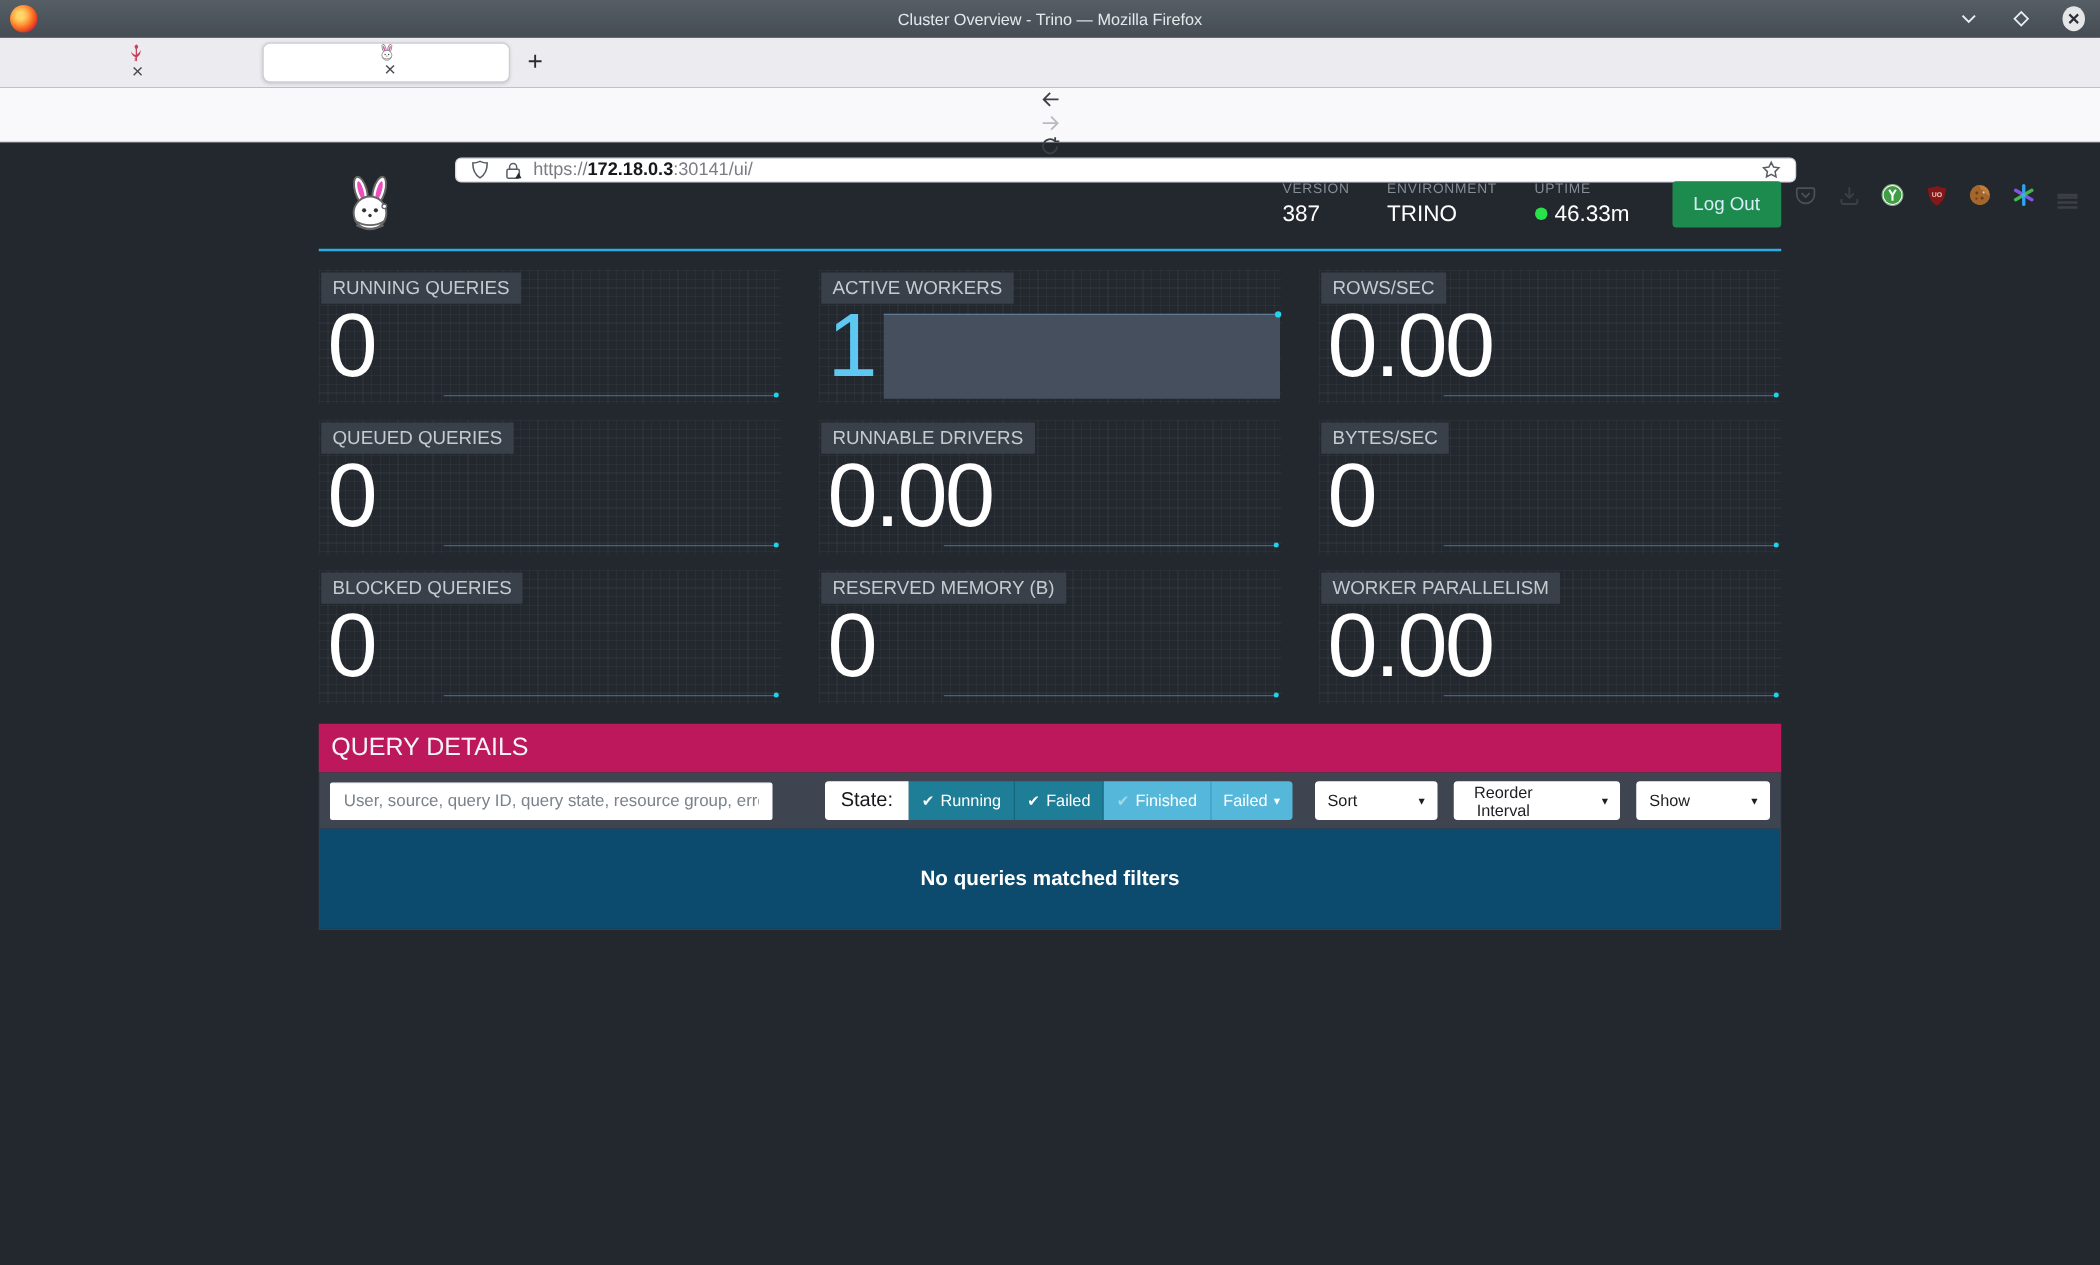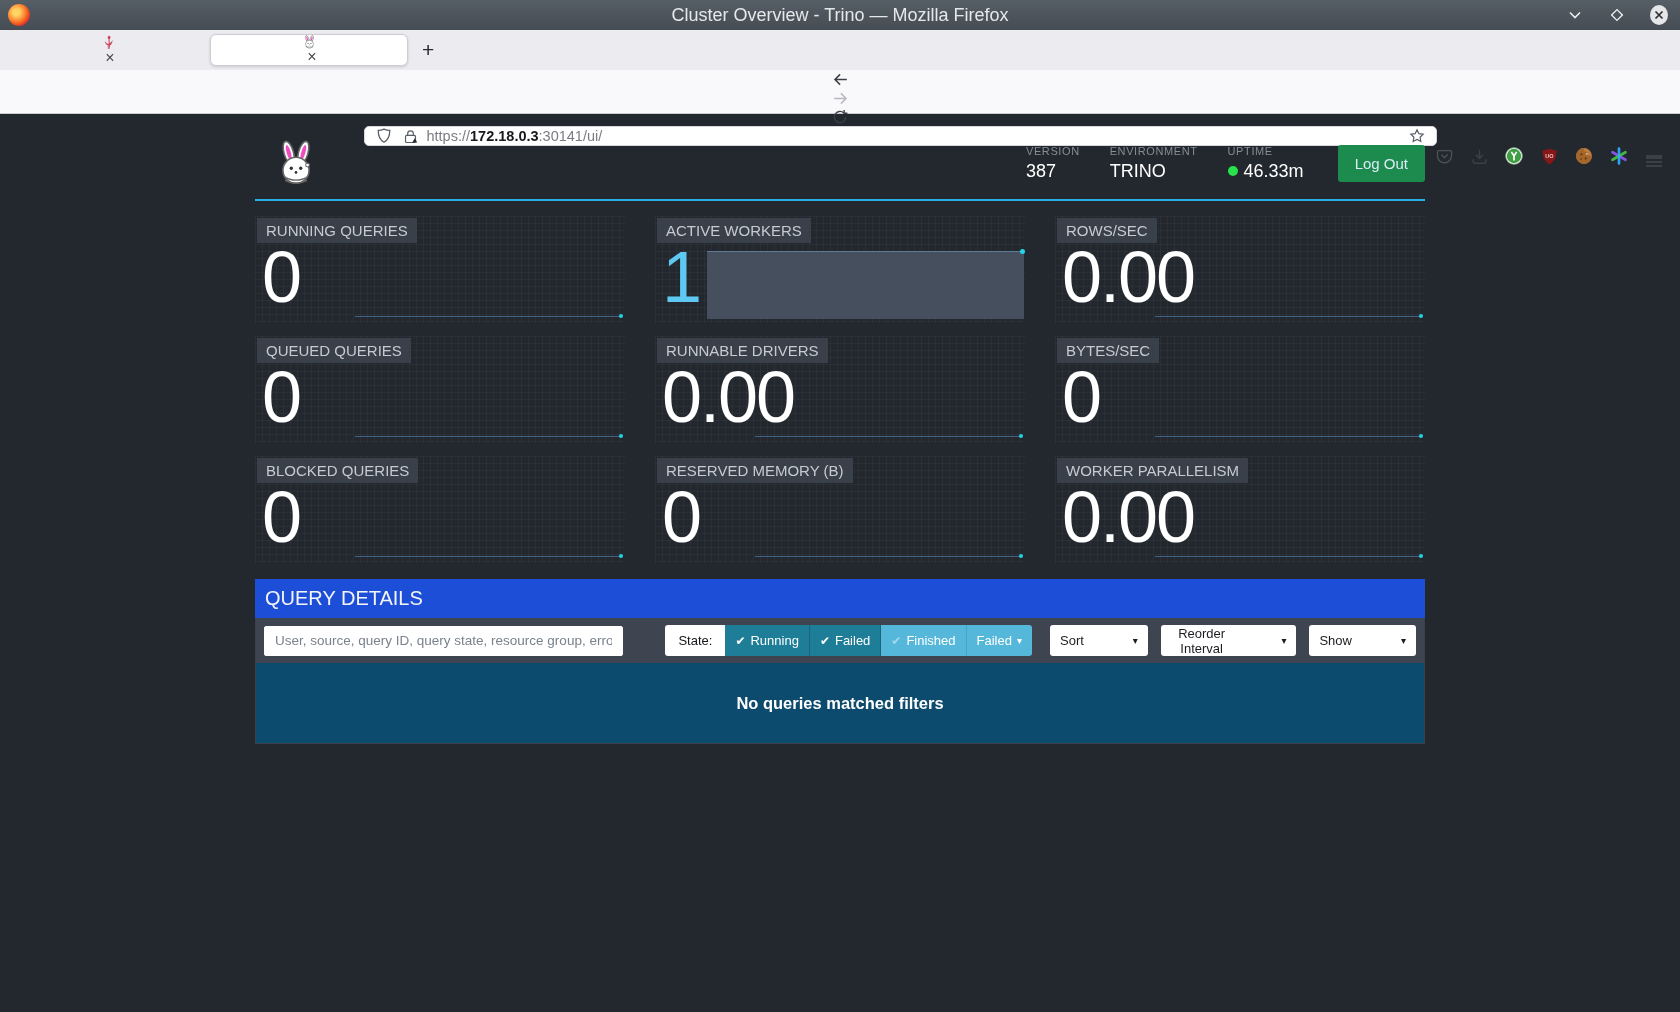--- a/index.html
+++ b/index.html
@@ -3,21 +3,21 @@
 <meta charset="utf-8">
 <style>
   * { box-sizing: border-box; margin: 0; padding: 0; }
   html,body { width:1680px; height:1012px; }
   body { font-family:"Liberation Sans", sans-serif; background:#23272e; overflow:hidden; }
 
   
   .titlebar { height:30px; background:linear-gradient(#565e66,#454c53); display:flex; align-items:center; position:relative; }
   .firefox-logo { width:22px; height:22px; margin-left:8px; border-radius:50%;
     background:radial-gradient(circle at 38% 38%, #ffd567 0 16%, #ff9a3c 38%, #f1531a 62%, #a5006e 90%); z-index:2; }
-  .titlebar-title { position:absolute; left:0; right:0; text-align:center; font-size:18px; color:#e4e8eb; }
+  .titlebar-title { position:absolute; left:0; right:0; text-align:center; font-size:13px; color:#e4e8eb; }
   .win-controls { margin-left:auto; display:flex; align-items:center; gap:24px; padding-right:12px; z-index:2; }
   .win-btn { width:18px; height:18px; display:flex; align-items:center; justify-content:center; }
   .close-circle { width:20px; height:20px; border-radius:50%; background:#e4e6e7; display:flex; align-items:center; justify-content:center; }
 
   .tabbar { height:40px; background:#ececf0; display:flex; align-items:center; padding-left:6px; }
   .tab { display:flex; align-items:center; height:32px; margin:0 2px; padding:0 10px; border-radius:6px; width:198px;flex-direction:column; }
   .tab.active { background:#fff; border:1px solid #cdcdd6; box-shadow:0 1px 3px rgba(0,0,0,.15); }
   .tab-title { font-size:13px; color:#15141a; margin-left:8px; flex:1; white-space:nowrap; overflow:hidden; }
   .tab-close { color:#4a4a52; font-size:16px; margin-left:6px; line-height:1; }
   .newtab-btn { font-size:21px; color:#2b2b33; margin-left:12px; font-weight:300; }
@@ -51,27 +51,27 @@
       repeating-linear-gradient(to right, rgba(255,255,255,.035) 0 1px, transparent 1px 7px),
       repeating-linear-gradient(to bottom, rgba(255,255,255,.035) 0 1px, transparent 1px 7px); }
   .stat-label { position:absolute; top:2px; left:2px; background:#3a4049; color:#c5cbd1; font-size:15px; padding:4px 9px; white-space:nowrap; }
   .stat-value { position:absolute; left:7px; top:24px; font-size:72px; font-weight:300; color:#fff; line-height:1.05; letter-spacing:-2px; }
   .stat-value.blue { color:#5ec8f2; }
   .sparkline { position:absolute; left:100px; right:3px; bottom:6px; height:1px; background:rgba(95,158,214,.5); }
   .spark-dot { position:absolute; right:-1px; top:-2px; width:4px; height:4px; border-radius:50%; background:#21d2e8; }
   .area-fill { position:absolute; left:52px; right:1px; top:35px; bottom:4px; background:#454f5e; border-top:1px solid rgba(130,190,230,.4); }
   .area-dot { position:absolute; right:-1px; top:-3px; width:5px; height:5px; border-radius:50%; background:#24d5ea; }
 
-  .qd-bar { margin-top:16px; background:#1d4ed8; color:#f2f4f6; font-size:20px; padding:8px 10px; height:39px; }
+  .qd-bar { margin-top:16px; background:#be185d; color:#f2f4f6; font-size:20px; padding:8px 10px; height:39px; }
   .qd-panel { border:1px solid #3a404b; border-top:none; }
   .filter-row { background:#3e4450; padding:8px; display:flex; align-items:center; height:45px; }
   .search-input { width:452px; height:30px; border:1px solid #fff; border-radius:2px; padding:0 10px; font-size:13.5px; color:#333; outline:none; }
   .search-input::placeholder { color:#7a828c; }
   .state-group { display:flex; margin-left:42px; }
-  .addon-label { background:#fff; color:#15151a; font-size:13px; display:flex; align-items:center; padding:0 13px; height:31px; border-radius:3px 0 0 3px; }
+  .addon-label { background:#fff; color:#15151a; font-size:16px; display:flex; align-items:center; padding:0 13px; height:31px; border-radius:3px 0 0 3px; }
   .state-btn { height:31px; display:flex; align-items:center; padding:0 10px; font-size:13px; color:#fff; border-right:1px solid #19657c; }
   .state-btn.on { background:#1e7e97; }
   .state-btn.off { background:#55b8da; border-right-color:#3fa6cc; }
   .state-btn .chk { margin-right:5px; font-size:12px; }
   .state-btn .chk.faded { color:rgba(255,255,255,.45); }
   .state-btn.last { border-radius:0 3px 3px 0; border-right:none; }
   .caret { font-size:10px; margin-left:5px; }
   .white-btn { background:#fff; color:#1c1c22; height:31px; padding:0 10px; font-size:13px; border:none; border-radius:3px; display:flex; align-items:center; margin-left:13px; cursor:pointer;gap:44px; }
   .white-btn .caret { color:#1c1c22; }
   .list-area { background:#0c4a6e; height:80px; display:flex; align-items:center; justify-content:center; }

